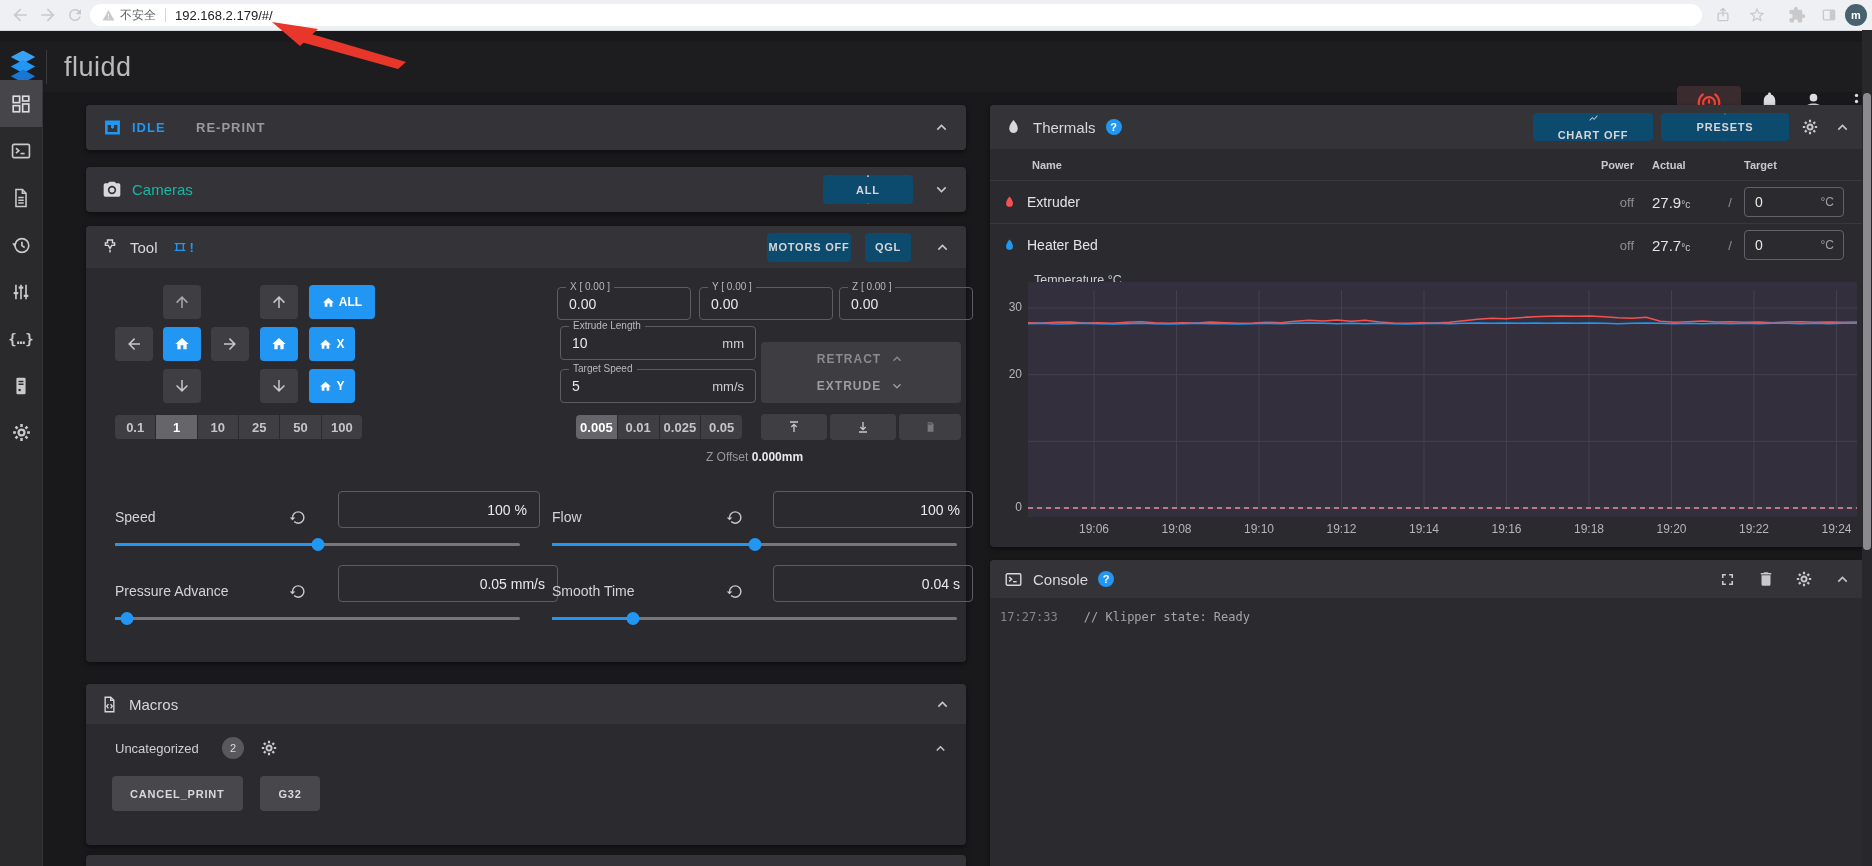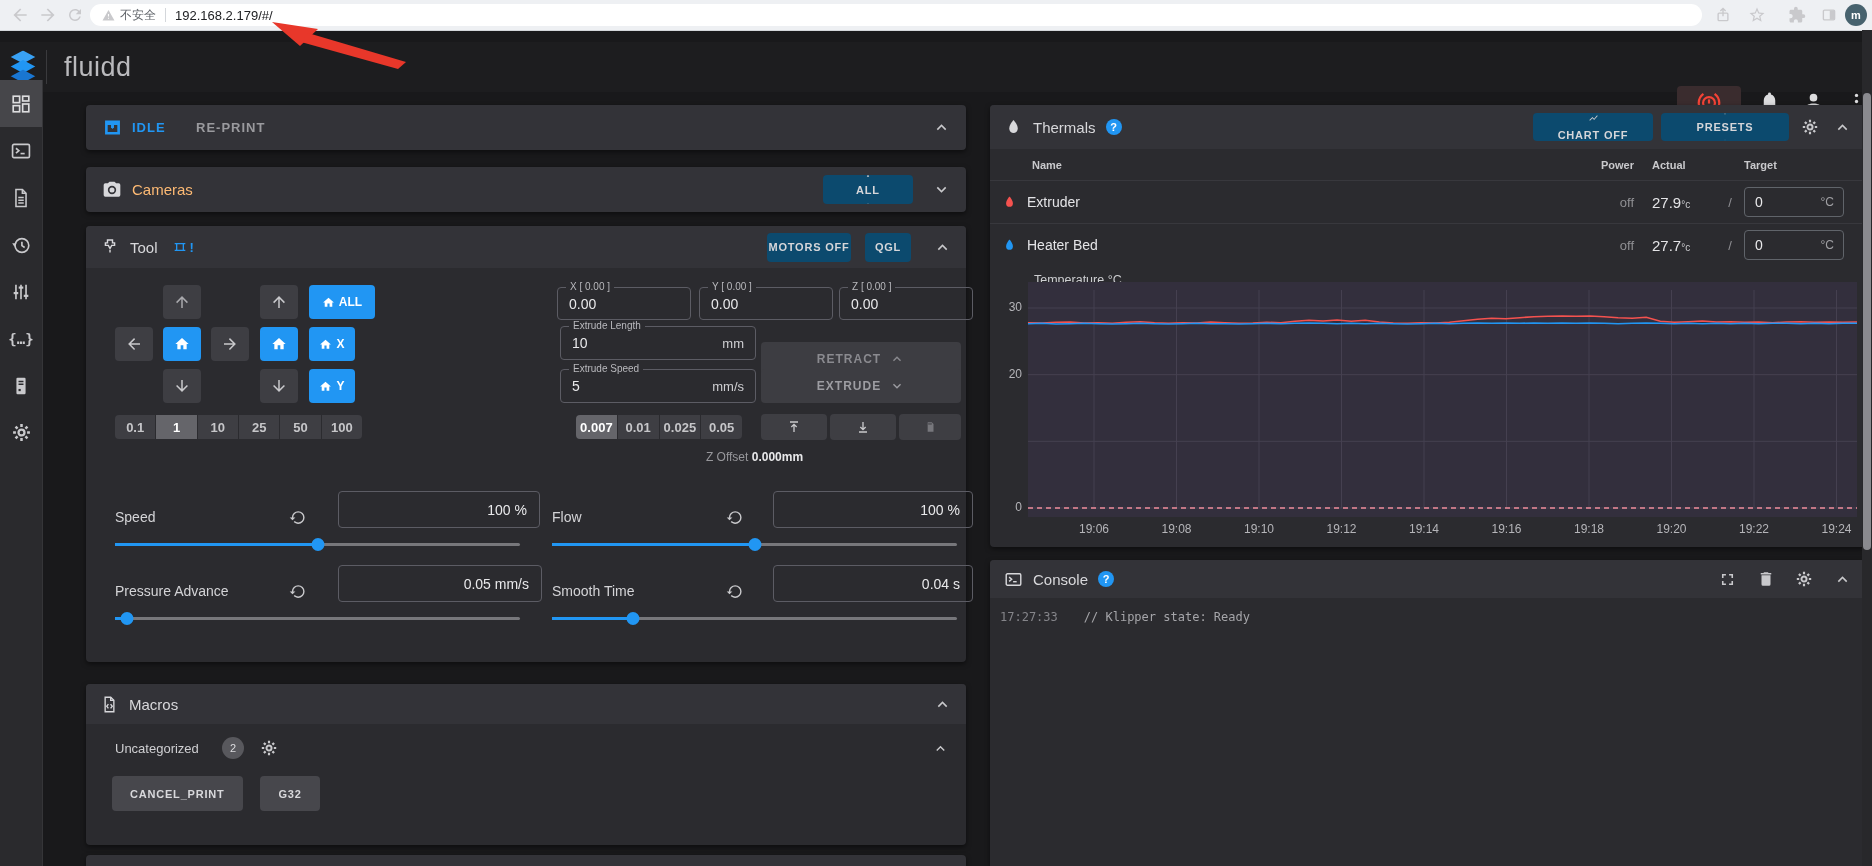--- a/index.html
+++ b/index.html
@@ -391,21 +391,21 @@
   <span class="abs" style="left:110px;top:15px;font-size:13px;font-weight:bold;letter-spacing:1px;color:#9a9a9e">RE-PRINT</span>
   <svg class="ic abs" style="left:846px;top:13px" width="19" height="19">
       <use href="#i-chevup"></use>
     </svg>
 </div>
 
 <div class="panel" style="left:86px;top:167px;width:880px;height:45px;background:#333338">
   <svg class="ic abs" style="left:16px;top:13px;color:#d8d8db" width="20" height="20">
       <use href="#i-camera"></use>
     </svg>
-  <span class="abs" style="left:46px;top:14px;font-size:15px;color:#fdba74">Cameras</span>
+  <span class="abs" style="left:46px;top:14px;font-size:15px;color:#14b8a6">Cameras</span>
   <div class="hbtn abs" style="left:737px;top:8px;width:90px;height:29px">
     <svg class="ic" width="14" height="14">
         <use href="#i-camera"></use>
       </svg>
     <span>ALL</span>
     <svg class="ic" width="14" height="14">
         <use href="#i-chevdown"></use>
       </svg>
   </div>
   <svg class="ic abs" style="left:846px;top:13px" width="19" height="19">
@@ -511,40 +511,40 @@
     <span class="flabel">Z [ 0.00 ]</span>
       <span class="fval">0.00</span>
   </div>
 
   <div class="ffield" style="left:462px;top:100px;width:196px;height:34px">
     <span class="flabel">Extrude Length</span>
       <span class="fval">10</span>
       <span class="funit">mm</span>
   </div>
   <div class="ffield" style="left:462px;top:143px;width:196px;height:34px">
-    <span class="flabel">Extrude Speed</span>
+    <span class="flabel">Target Speed</span>
       <span class="fval">5</span>
       <span class="funit">mm/s</span>
   </div>
 
   <div class="bigbtn" style="left:675px;top:116px;width:200px;height:34px;color:#8a8a8f">
     <span>RETRACT</span>
       <svg class="ic" style="color:#8a8a8f" width="16" height="16">
         <use href="#i-chevup"></use>
       </svg>
   </div>
   <div class="bigbtn" style="left:675px;top:143px;width:200px;height:34px;color:#9d9da2">
     <span>EXTRUDE</span>
       <svg class="ic" style="color:#9d9da2" width="16" height="16">
         <use href="#i-chevdown"></use>
       </svg>
   </div>
 
   <div class="seggrp" style="left:490px;top:189px;width:166px;height:24px">
-      <div class="seg sel">0.007</div>
+      <div class="seg sel">0.005</div>
       <div class="seg">0.01</div>
       <div class="seg">0.025</div>
       <div class="seg">0.05</div>
     </div>
   <div class="jbtn" style="left:675px;top:188px;width:66px;height:26px">
       <svg class="ic" width="16" height="16">
         <use href="#i-upbar"></use>
       </svg>
     </div>
   <div class="jbtn" style="left:744px;top:188px;width:66px;height:26px">
@@ -583,21 +583,21 @@
     </div>
   <div class="track sliderrow" style="left:466px;top:317px;width:405px">
       <div class="sfill" style="width: 50%;"></div>
       <div class="thumb" style="left: 50%;"></div>
     </div>
 
   <span class="slbl" style="left:29px;top:357px">Pressure Advance</span>
   <svg class="ic abs" style="left:203px;top:357px" width="17" height="17">
       <use href="#i-restore"></use>
     </svg>
-  <div class="ffield" style="left:240px;top:339px;width:204px;height:37px">
+  <div class="ffield" style="left:240px;top:339px;width:220px;height:37px">
       <span class="fvalr">0.05 mm/s</span>
     </div>
   <div class="track sliderrow" style="left:29px;top:391px;width:405px">
       <div class="sfill" style="width: 3%;"></div>
       <div class="thumb" style="left: 3%;"></div>
     </div>
 
   <span class="slbl" style="left:466px;top:357px">Smooth Time</span>
   <svg class="ic abs" style="left:640px;top:357px" width="17" height="17">
       <use href="#i-restore"></use>

